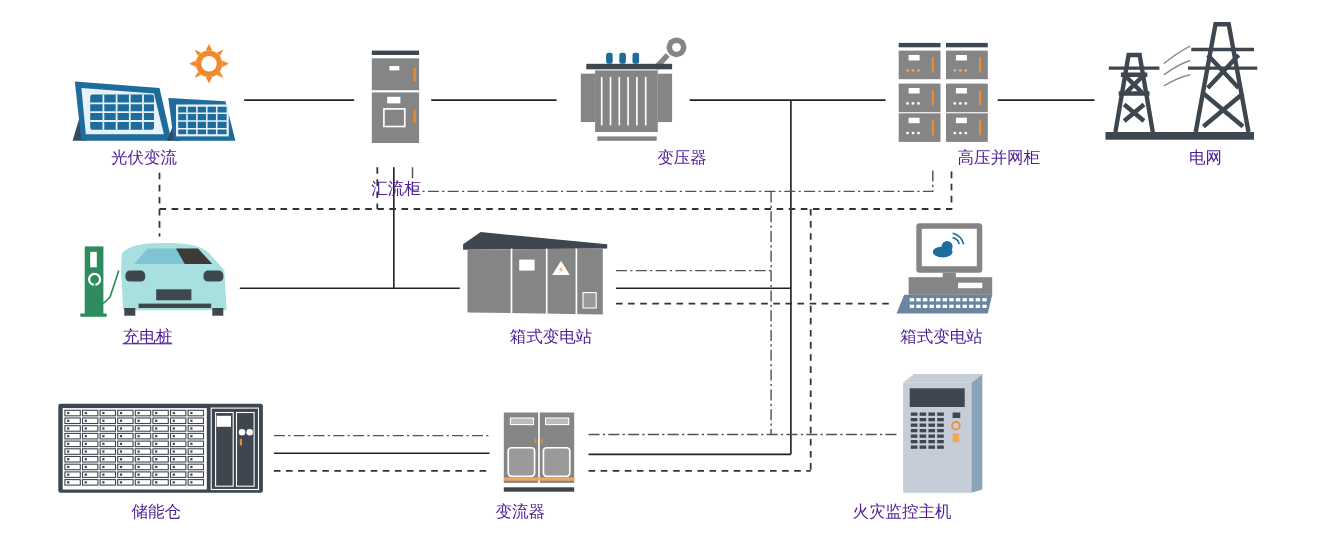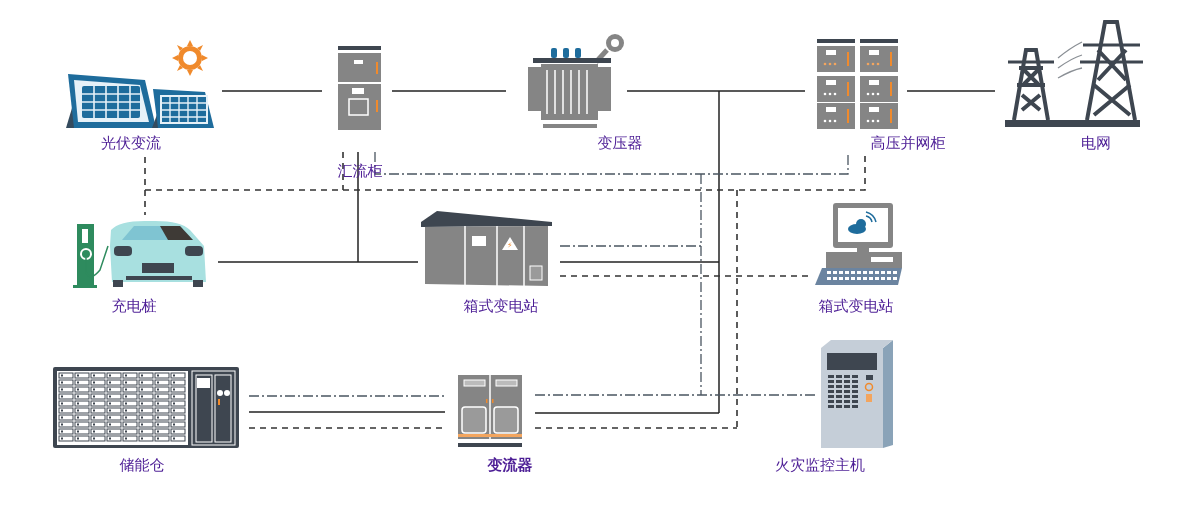--- a/index.html
+++ b/index.html
@@ -469,18 +469,18 @@
     <circle cx="869" cy="387" r="3.5" fill="none" stroke="#f08a2c" stroke-width="1.5"></circle>
     <rect x="866" y="394" width="6" height="8" fill="#f3a55e"></rect>
   </g>
 </svg>
 
 <div class="label" style="left:131px; top:134px;">光伏变流</div>
 <div class="label" style="left:360px; top:134px;margin-top:28px;">汇流柜</div>
 <div class="label" style="left:572px; top:134px;margin-left:48px;">变压器</div>
 <div class="label" style="left:908px; top:134px;">高压并网柜</div>
 <div class="label" style="left:1096px; top:134px;">电网</div>
-<div class="label" style="left:134px; top:297px;">充电桩</div>
+<div class="label" style="left:134px; top:297px;text-decoration:underline;">充电桩</div>
 <div class="label" style="left:489px; top:297px;margin-left:12px;">箱式变电站</div>
 <div class="label" style="left:856px; top:297px;">箱式变电站</div>
 <div class="label" style="left:142px; top:456px;">储能仓</div>
-<div class="label" style="left:510px; top:456px;font-weight:bold;">变流器</div>
+<div class="label" style="left:473px; top:456px;">变流器</div>
 <div class="label" style="left:820px; top:456px;">火灾监控主机</div>
 
 </body></html>

